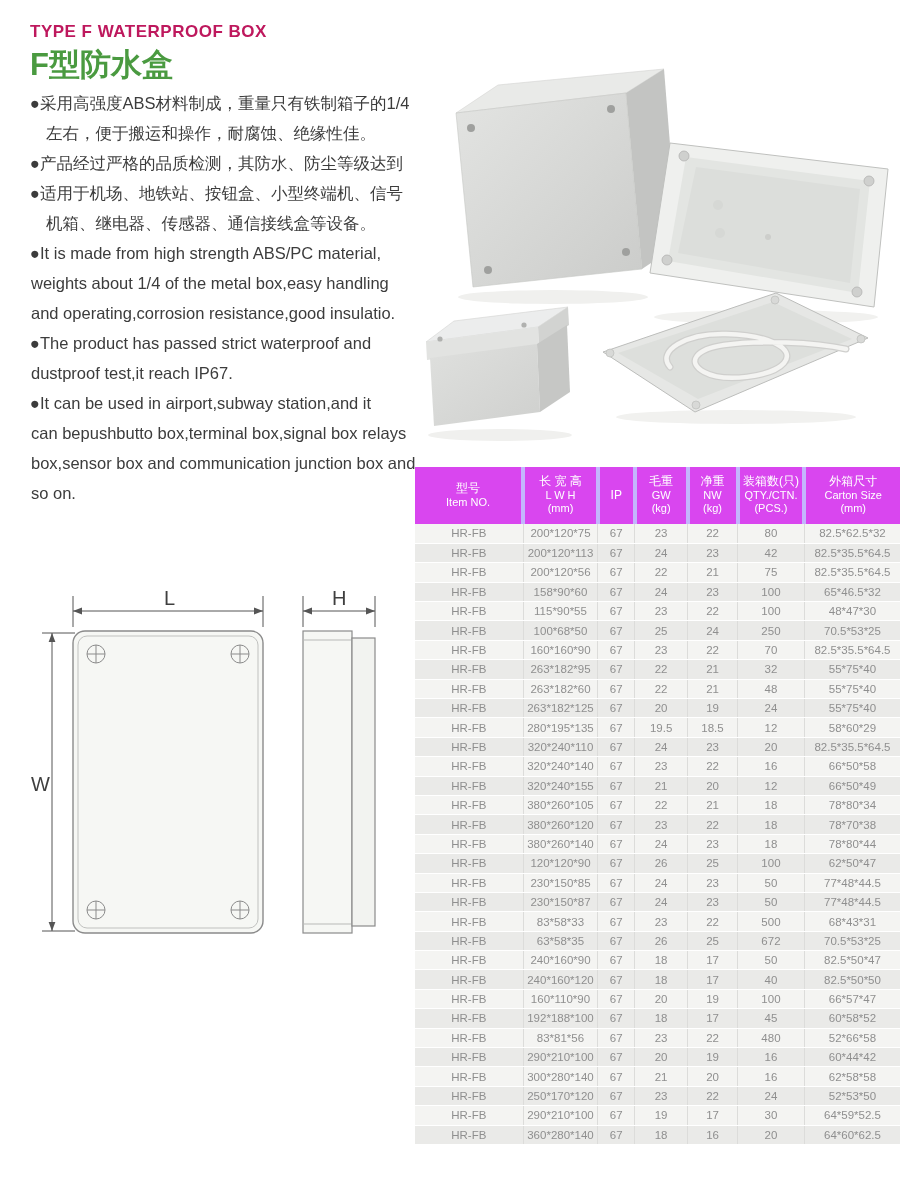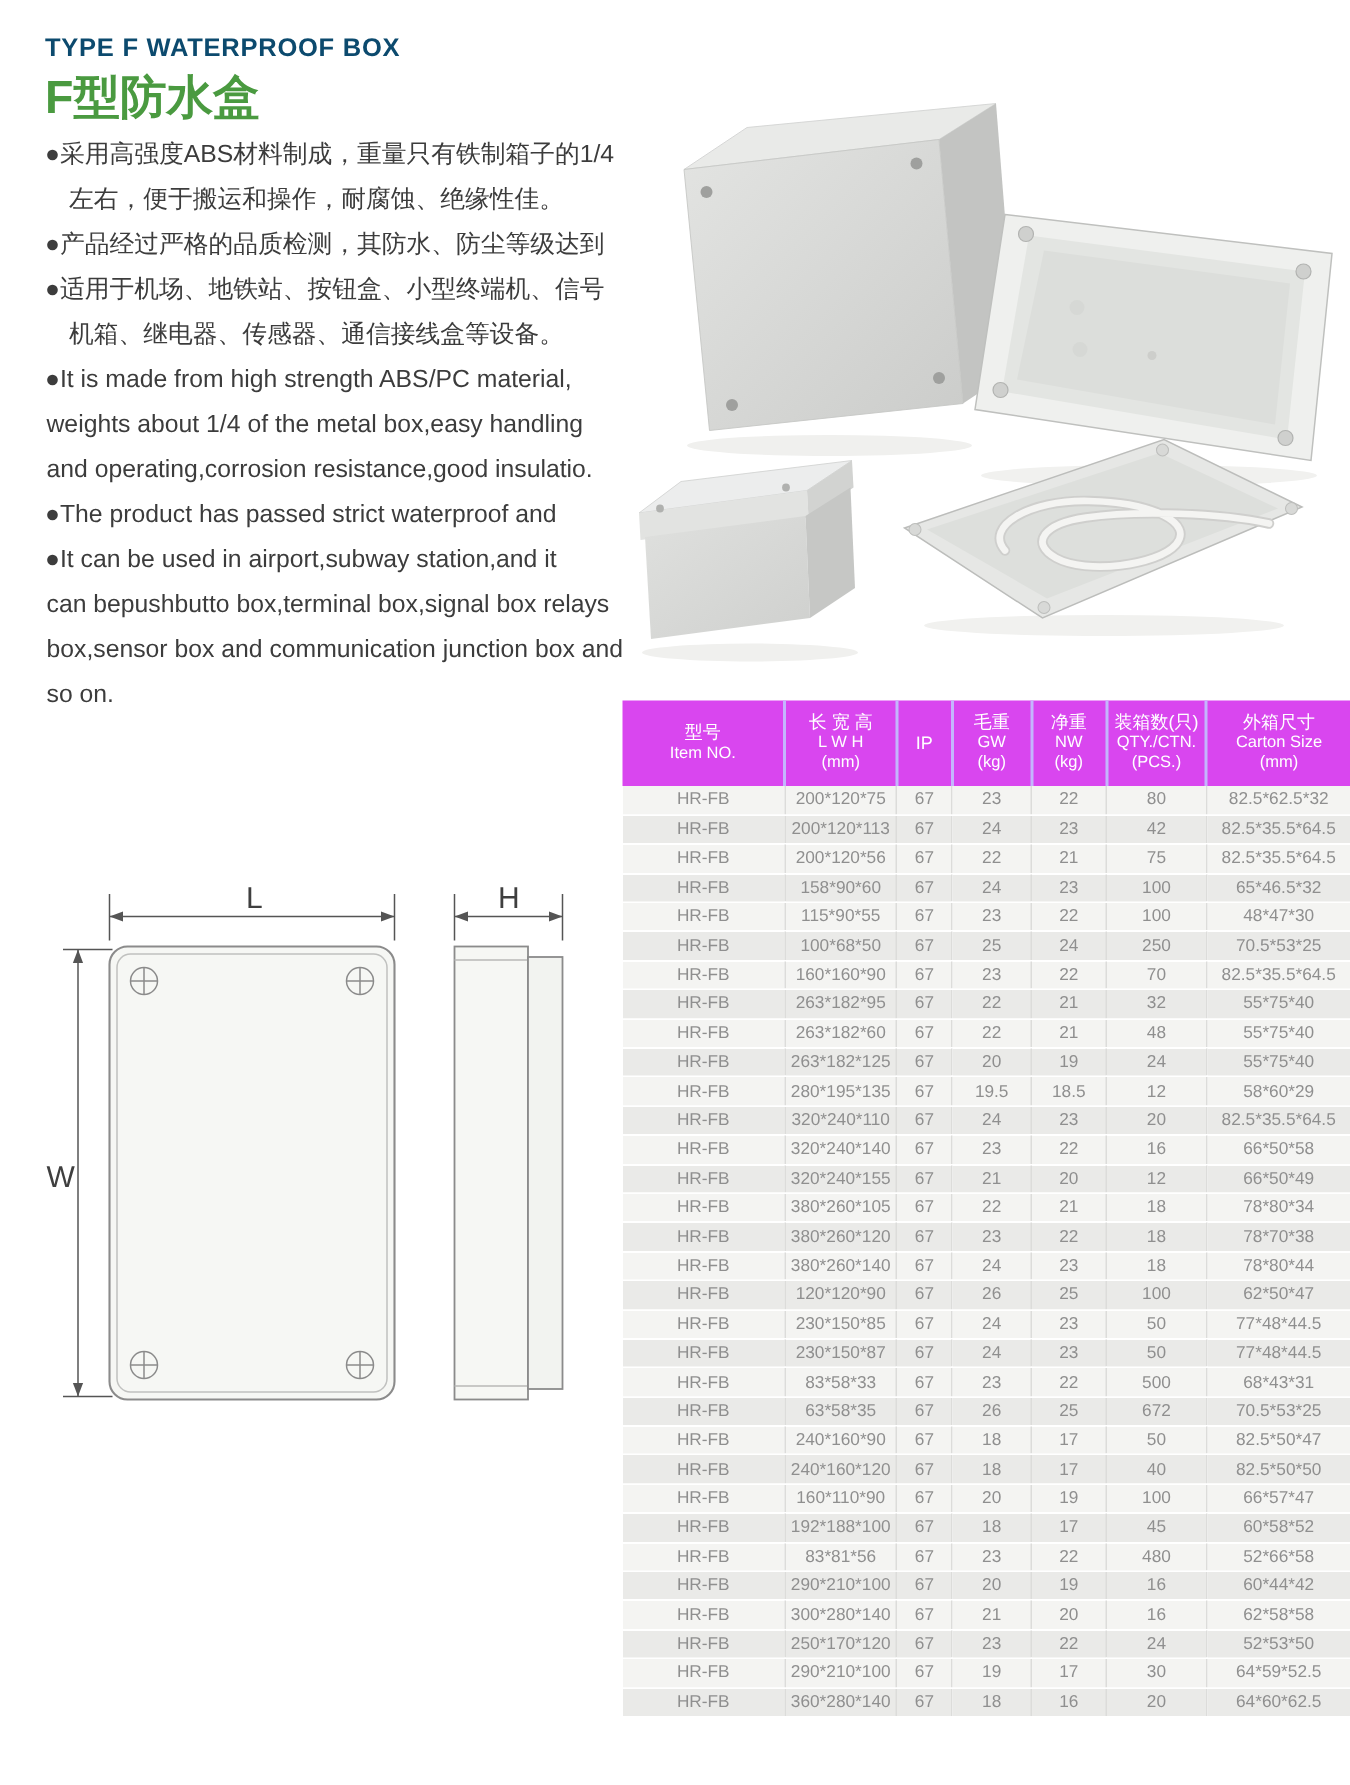--- a/index.html
+++ b/index.html
@@ -4,42 +4,42 @@
 <style>
   * { margin:0; padding:0; box-sizing:border-box; }
   html,body { background:#fff; }
   body { font-family:"Liberation Sans", sans-serif; }
   #page {
     position:relative; width:900px; height:1190px; background:#ffffff;
     overflow:hidden;
   }
   
   #title-block { position:absolute; left:30px; top:22px; }
-  #title-en { color:#0c4a6e; font-size:17px; font-weight:bold; letter-spacing:.5px; }
+  #title-en { color:#be185d; font-size:17px; font-weight:bold; letter-spacing:.5px; }
   #title-cn { color:#4a9a40; font-size:31px; font-weight:bold; margin-top:2px; }
   
   #feature-list { position:absolute; left:30px; top:88px; width:396px; }
   .bullet { color:#3c3c3c; font-size:16.5px; }
   .bullet .line { line-height:30px; white-space:nowrap; }
   .bullet.cn .line.cont { padding-left:16px; }
   .bullet.en .line.cont { padding-left:1px; }
   
   #product-photo { position:absolute; left:418px; top:55px; }
   #dimension-diagram { position:absolute; left:30px; top:583px; }
   
   #spec-table-wrap { position:absolute; left:415px; top:467px; width:485px; }
   table { border-collapse:collapse; width:485px; table-layout:fixed; }
   col.c1{width:22.3%} col.c2{width:15.4%} col.c3{width:7.6%}
   col.c4{width:10.9%} col.c5{width:10.3%} col.c6{width:13.8%} col.c7{width:19.7%}
   thead th {
     background:#d946ef; color:#fff; font-weight:normal;
     font-size:11px; line-height:13.5px; height:57px;
     vertical-align:middle; text-align:center; padding:2px 0;
   }
-  thead th + th { border-left:2px solid #c4b5fd; }
+  thead th + th { border-left:4px solid #c4b5fd; }
   thead th div:first-child { font-size:12px; }
   tbody td {
     height:19.4px; font-size:11.5px; color:#8f8f8f; text-align:center;
     vertical-align:middle; border-bottom:1px solid #ffffff; padding:0;
     white-space:nowrap; overflow:hidden;
   }
   tbody td + td { border-left:1px solid #dcdcda; }
   tbody tr:nth-child(odd)  td { background:#f4f4f2; }
   tbody tr:nth-child(even) td { background:#eaeae8; }
 </style>
@@ -65,20 +65,21 @@
         <div class="line">●适用于机场、地铁站、按钮盒、小型终端机、信号</div>
         <div class="line cont">机箱、继电器、传感器、通信接线盒等设备。</div>
       </div>
       <div class="bullet en">
         <div class="line">●It is made from high strength ABS/PC material,</div>
         <div class="line cont">weights about 1/4 of the metal box,easy handling</div>
         <div class="line cont">and operating,corrosion resistance,good insulatio.</div>
       </div>
       <div class="bullet en">
         <div class="line">●The product has passed strict waterproof and</div>
+        <div class="line cont">dustproof test,it reach IP67.</div>
       </div>
       <div class="bullet en">
         <div class="line">●It can be used in airport,subway station,and it</div>
         <div class="line cont">can bepushbutto box,terminal box,signal box relays</div>
         <div class="line cont">box,sensor box and communication junction box and</div>
         <div class="line cont">so on.</div>
       </div>
     </div>
 
   <svg id="product-photo" width="482" height="405" viewBox="0 0 482 405">

